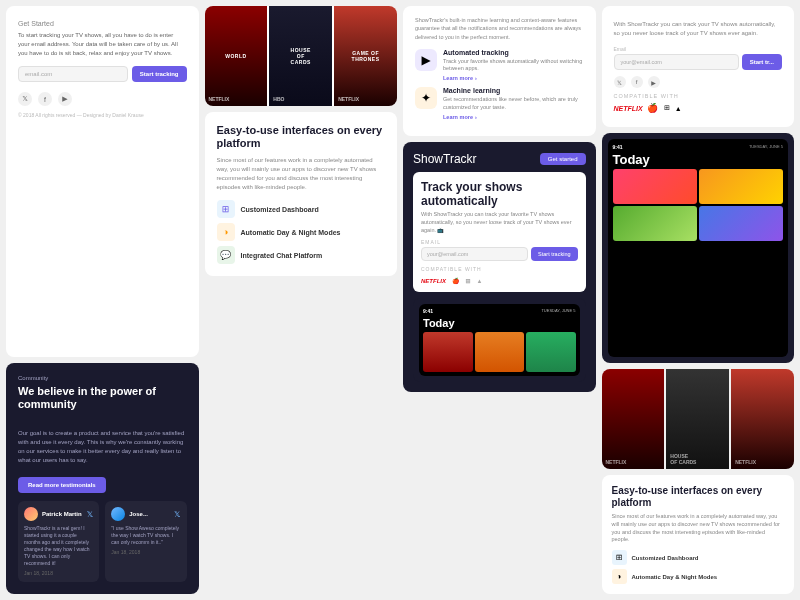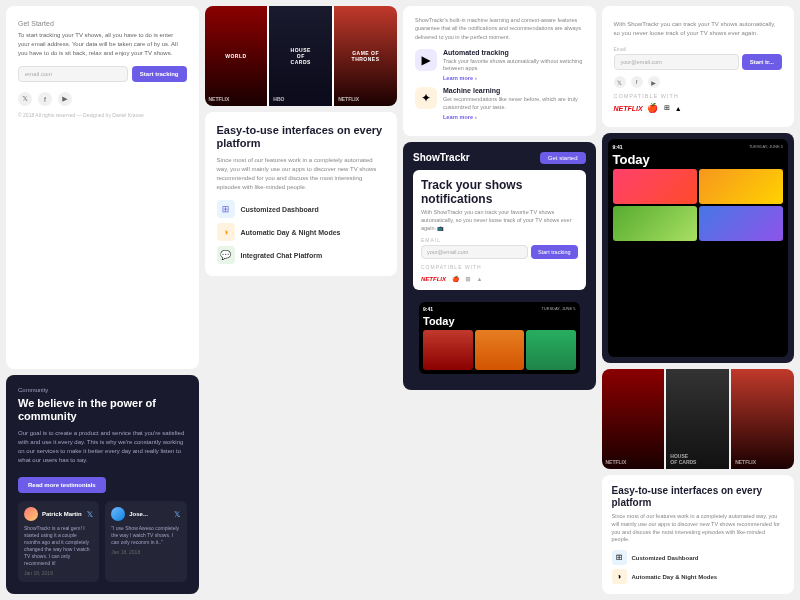--- a/index.html
+++ b/index.html
@@ -109,21 +109,21 @@
     .community-card .tag {
       font-size: 6px;
       color: #a0a0c0;
       margin-bottom: 4px;
     }
     .community-card h2 {
       font-size: 11px;
       font-weight: 800;
       color: #fff;
       line-height: 1.2;
-      margin-bottom: 6px;
+      margin-bottom: 18px;
     }
     .community-card p {
       font-size: 6px;
       color: #a0a0c0;
       line-height: 1.5;
       margin-bottom: 8px;
     }
     .btn-blue {
       background: #6c5ce7;
       color: #fff;
@@ -327,22 +327,22 @@
       display: flex;
       flex-direction: column;
     }
     .mobile-header {
       display: flex;
       align-items: center;
       justify-content: space-between;
       margin-bottom: 6px;
     }
     .mobile-header .logo-text {
-      font-size: 10px;
-      font-weight: 700;
+      font-size: 12px;
+      font-weight: 400;
       color: #fff;
     }
     .mobile-header .get-started-btn {
       background: #6c5ce7;
       color: #fff;
       border: none;
       border-radius: 4px;
       padding: 3px 8px;
       font-size: 6px;
       cursor: pointer;
@@ -715,21 +715,21 @@
       </div>
     </div>
   </div>
 
   <div class="mobile-card">
     <div class="mobile-header">
       <span class="logo-text">ShowTrackr</span>
       <button class="get-started-btn">Get started</button>
     </div>
     <div style="background:#fff;border-radius:6px;padding:8px;">
-      <div style="font-size:12px;font-weight:800;color:#1a1a2e;line-height:1.2;margin-bottom:3px;">Track your shows notifications</div>
+      <div style="font-size:12px;font-weight:800;color:#1a1a2e;line-height:1.2;margin-bottom:3px;">Track your shows automatically</div>
       <p style="font-size:5.5px;color:#888;line-height:1.4;margin-bottom:5px;">With ShowTrackr you can track your favorite TV shows automatically, so you never loose track of your TV shows ever again. 📺</p>
       <div style="font-size:5px;color:#bbb;margin-bottom:2px;text-transform:uppercase;letter-spacing:1px;">Email</div>
       <div class="mobile-email-row" style="padding:0;margin-bottom:0;">
         <div class="mobile-email-input">your@email.com</div>
         <button class="mobile-btn">Start tracking</button>
       </div>
       <div style="font-size:5px;color:#bbb;margin-top:5px;text-transform:uppercase;letter-spacing:1px;">COMPATIBLE WITH</div>
       <div class="partner-logos">
         <span class="partner-logo netflix">NETFLIX</span>
         <span class="partner-logo">🍎</span>

